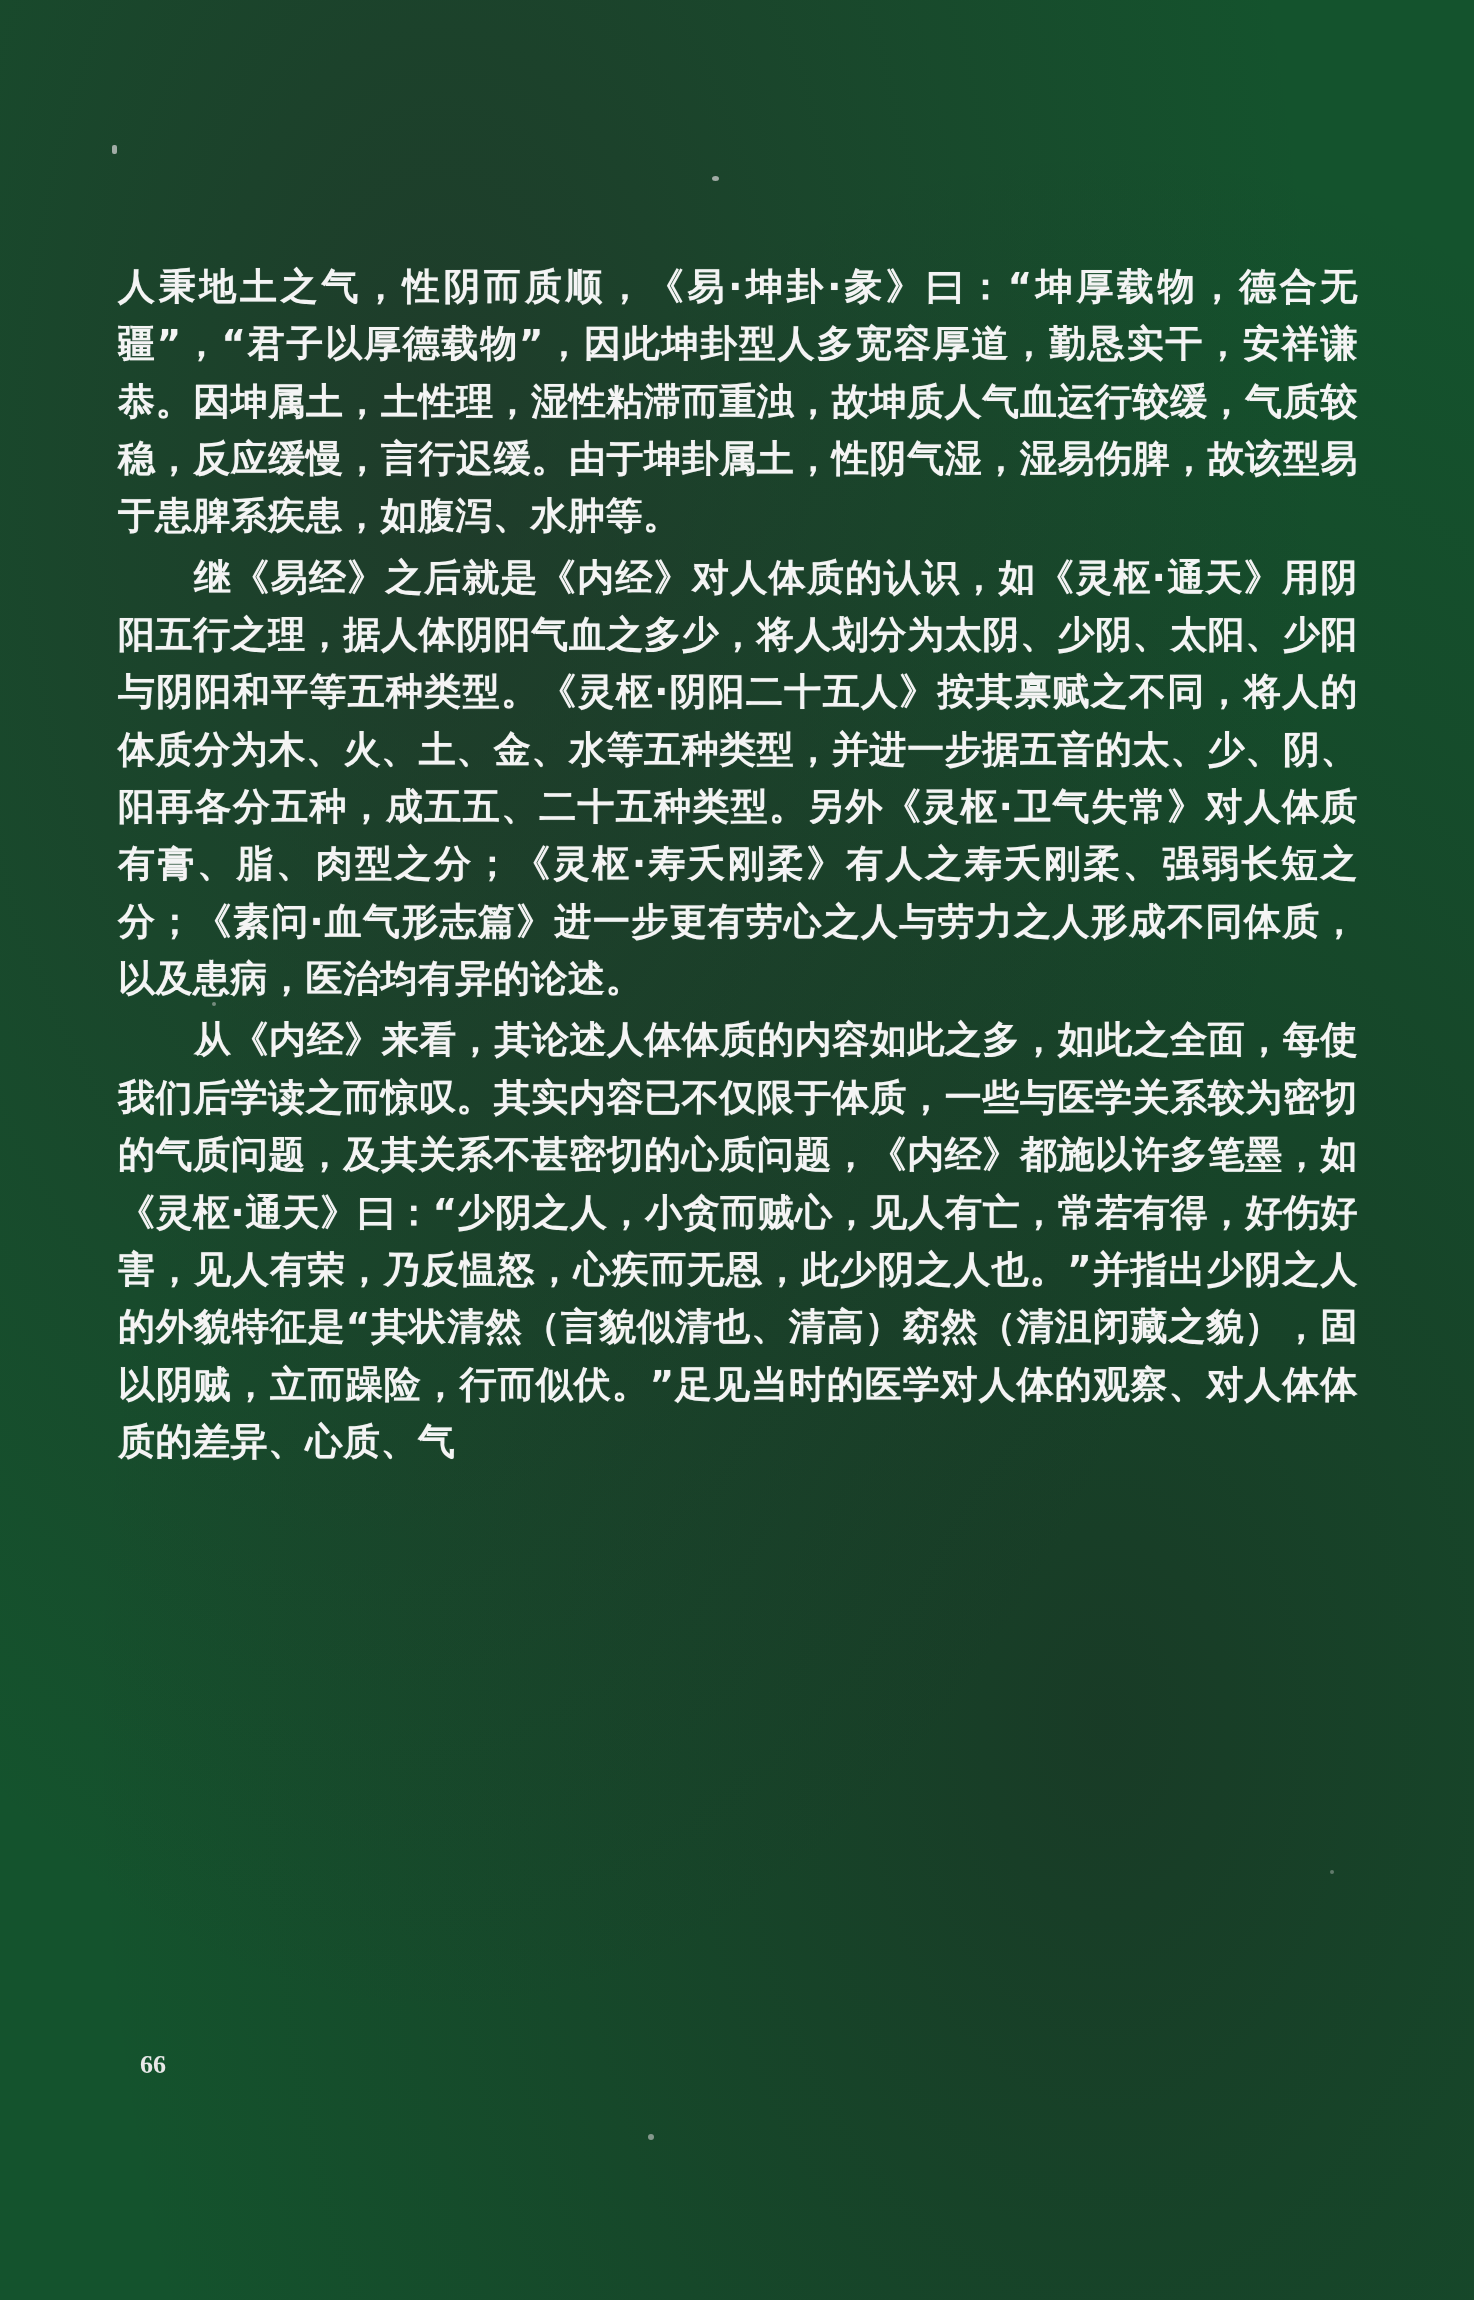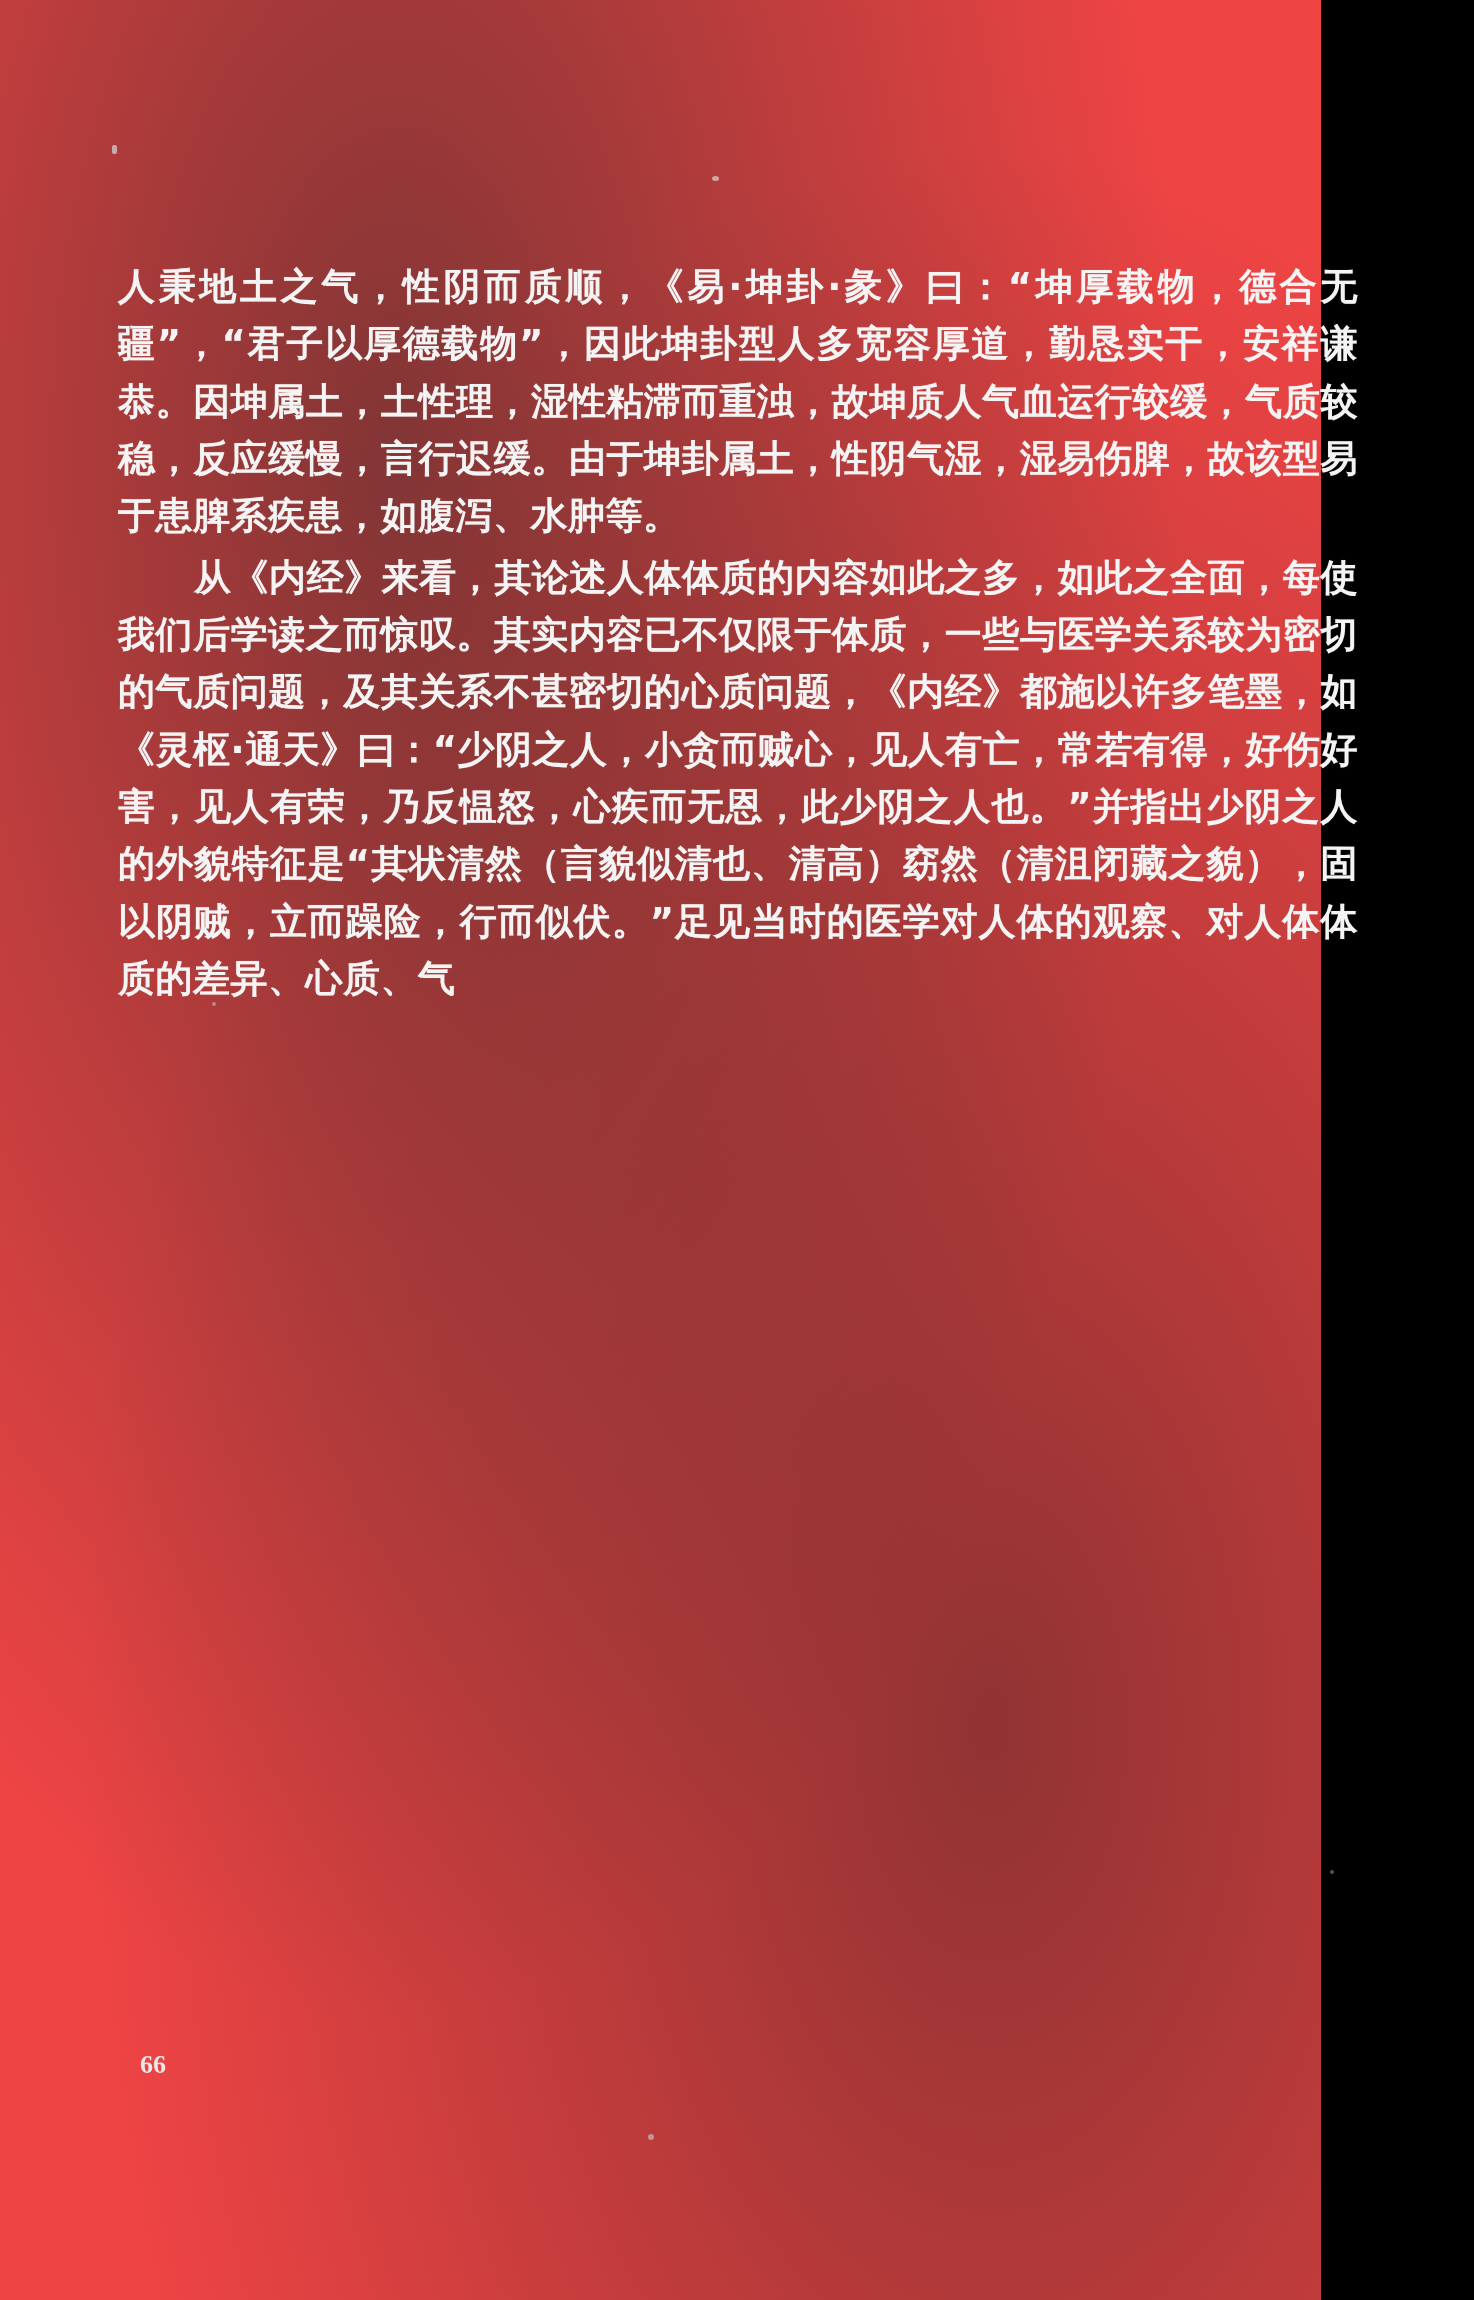--- a/index.html
+++ b/index.html
@@ -8,23 +8,23 @@
     background: #000000;
   }
   body {
     width: 1474px;
     height: 2300px;
     overflow: hidden;
     font-family: "DejaVu Sans", "Liberation Sans", sans-serif;
   }
   .page {
     position: relative;
-    width: 1321px;
+    width: 1474px;
     height: 2300px;
-    background: #ef4444;
+    background: #14532d;
     color: #f2f2f2;
   }
   
   .page::before {
     content: "";
     position: absolute;
     inset: 0;
     background:
       radial-gradient(ellipse at 30% 20%, rgba(40,40,40,0.55) 0%, rgba(0,0,0,0) 60%),
       radial-gradient(ellipse at 75% 75%, rgba(30,30,30,0.45) 0%, rgba(0,0,0,0) 65%);
@@ -79,18 +79,19 @@
 
   <span class="speck s1"></span>
   <span class="speck s2"></span>
   <span class="speck s3"></span>
   <span class="speck s4"></span>
   <span class="speck s5"></span>
   <span class="speck s6"></span>
 
   <div class="content">
     <p class="para">人秉地土之气，性阴而质顺，《易·坤卦·彖》曰：“坤厚载物，德合无疆”，“君子以厚德载物”，因此坤卦型人多宽容厚道，勤恳实干，安祥谦恭。因坤属土，土性理，湿性粘滞而重浊，故坤质人气血运行较缓，气质较稳，反应缓慢，言行迟缓。由于坤卦属土，性阴气湿，湿易伤脾，故该型易于患脾系疾患，如腹泻、水肿等。</p>
+    <p class="para indent">继《易经》之后就是《内经》对人体质的认识，如《灵枢·通天》用阴阳五行之理，据人体阴阳气血之多少，将人划分为太阴、少阴、太阳、少阳与阴阳和平等五种类型。《灵枢·阴阳二十五人》按其禀赋之不同，将人的体质分为木、火、土、金、水等五种类型，并进一步据五音的太、少、阴、阳再各分五种，成五五、二十五种类型。另外《灵枢·卫气失常》对人体质有膏、脂、肉型之分；《灵枢·寿夭刚柔》有人之寿夭刚柔、强弱长短之分；《素问·血气形志篇》进一步更有劳心之人与劳力之人形成不同体质，以及患病，医治均有异的论述。</p>
     <p class="para indent">从《内经》来看，其论述人体体质的内容如此之多，如此之全面，每使我们后学读之而惊叹。其实内容已不仅限于体质，一些与医学关系较为密切的气质问题，及其关系不甚密切的心质问题，《内经》都施以许多笔墨，如《灵枢·通天》曰：“少阴之人，小贪而贼心，见人有亡，常若有得，好伤好害，见人有荣，乃反愠怒，心疾而无恩，此少阴之人也。”并指出少阴之人的外貌特征是“其状清然（言貌似清也、清高）窈然（清沮闭藏之貌），固以阴贼，立而躁险，行而似伏。”足见当时的医学对人体的观察、对人体体质的差异、心质、气</p>
   </div>
 
   <div class="page-number">66</div>
 
 </div>
 
 </body></html>

